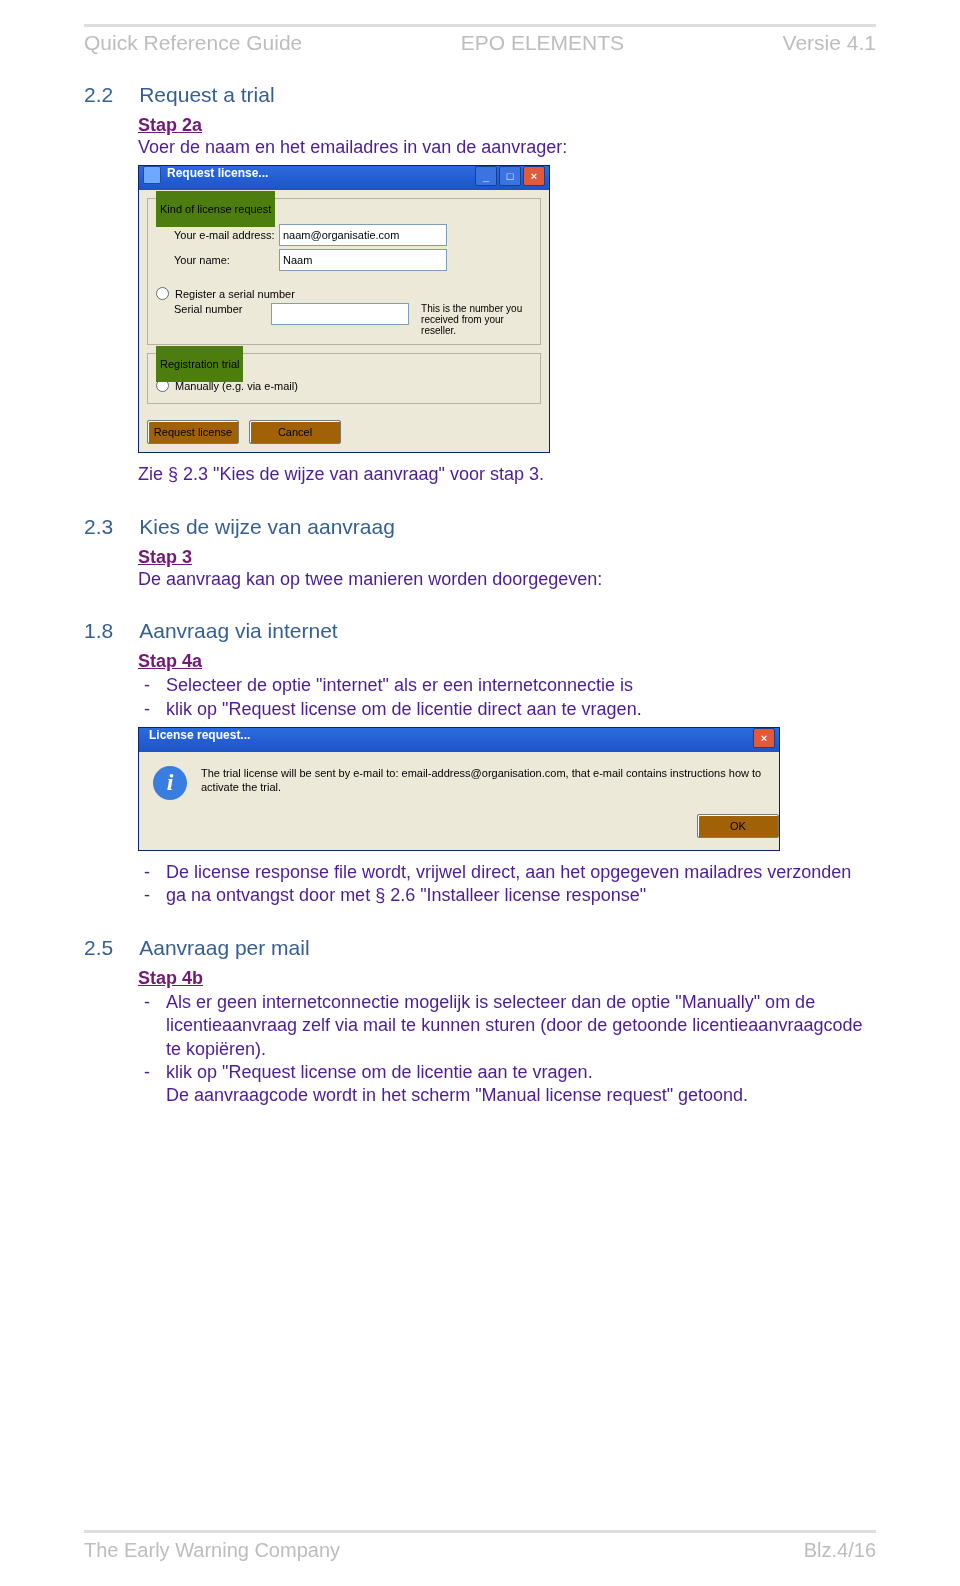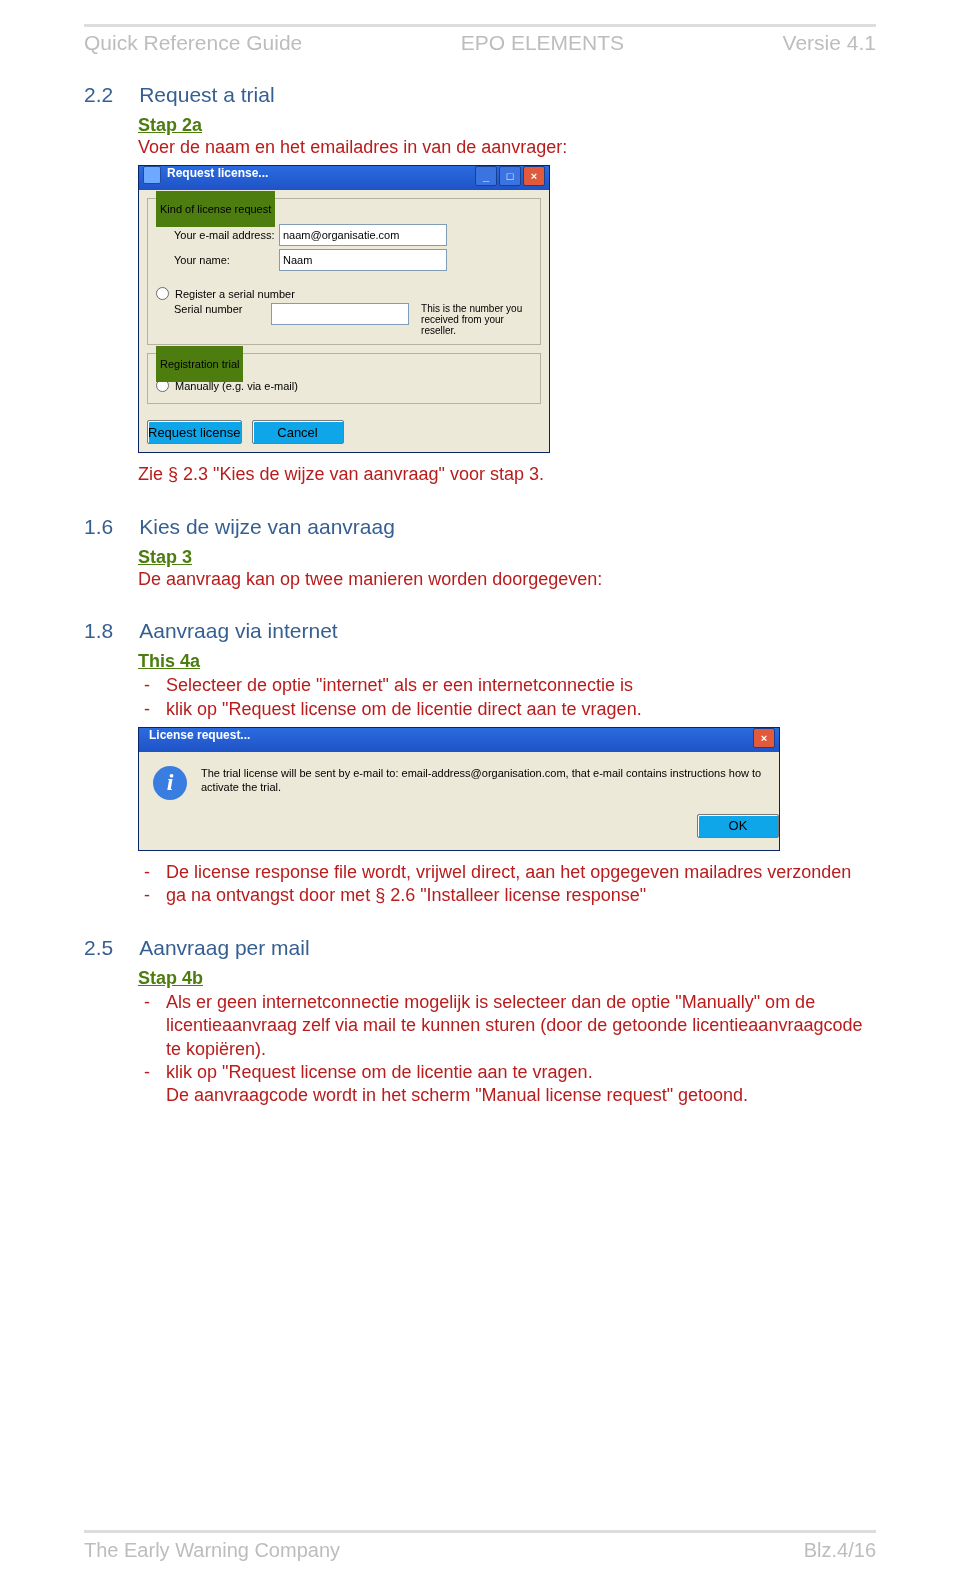--- a/index.html
+++ b/index.html
@@ -1,21 +1,21 @@
 <!DOCTYPE html>
 <html><head>
 <meta charset="utf-8">
 <style>
   html,body{margin:0;padding:0;background:#fff;font-family:Tahoma,Verdana,sans-serif;color:#222}
   .page{box-sizing:border-box;width:960px;min-height:1586px;margin:0 auto;padding:24px 84px 24px 84px;position:relative}
   .top-rule{border-top:3px solid #ddd;margin-bottom:4px}
   .header-row{display:flex;justify-content:space-between;color:#bdbdbd;font-size:21px;margin-bottom:22px}
   .h2-row{display:flex;gap:26px;color:#365f91;font-size:21px;font-weight:normal;margin-top:28px;margin-bottom:4px}
-  .step-label{color:#4d7c0f;text-decoration:underline;font-weight:bold;font-size:18px}
-  .body-text{font-size:18px;line-height:1.3;color:#b91c1c}
+  .step-label{color:#701a75;text-decoration:underline;font-weight:bold;font-size:18px}
+  .body-text{font-size:18px;line-height:1.3;color:#4c1d95}
   .indent{margin-left:54px}
   .section{margin-top:8px}
   .ol{margin:4px 0 4px 0;padding:0;list-style:none}
   .ul{margin:2px 0;padding:0;list-style:none}
   .ul li{position:relative;padding-left:28px;margin-left:54px}
   .ul li::before{content:"-";position:absolute;left:6px}
   
   .shot{margin-top:6px;margin-left:54px}
   .xp-window{width:410px;border:1px solid #0a246a;background:#ece9d8;font-family:Tahoma,sans-serif;font-size:11px;color:#000}
   .xp-titlebar{height:24px;background:linear-gradient(#2b6bdf,#1f53c6);display:flex;align-items:flex-start;padding:0 4px;color:#fff;font-weight:bold}
@@ -28,21 +28,21 @@
   .legend{position:absolute;top:-8px;left:8px;background:#4d7c0f;padding:12px 4px;font-size:11px}
   .radio-row{display:flex;align-items:center;gap:6px;margin:3px 0}
   .radio{width:11px;height:11px;border:1px solid #6b6b6b;border-radius:50%;background:#fff;display:flex;align-items:center;justify-content:center}
   .radio.checked::after{content:"";width:5px;height:5px;background:#3b73e0;border-radius:50%}
   .form-row{display:flex;align-items:center;margin:3px 0}
   .form-lbl{width:105px}
   .form-input{flex:0 0 160px;height:18px;background:#fff;border:1px solid #7f9db9;padding:1px 3px;font-size:11px;display:flex;align-items:center}
   .sn-row{display:flex;align-items:flex-start}
   .sn-note{margin-left:12px;width:120px;font-size:10px;line-height:1.1}
   .btn-row{display:flex;gap:10px;padding:8px}
-  .xp-btn{min-width:90px;height:22px;background:#0ea5e9;border:1px solid #7a7a7a;border-radius:2px;font-size:13px;display:flex;align-items:center;justify-content:center;box-shadow:inset 1px 1px 0 #fff}
+  .xp-btn{min-width:90px;height:22px;background:#a16207;border:1px solid #7a7a7a;border-radius:2px;font-size:11px;display:flex;align-items:center;justify-content:center;box-shadow:inset 1px 1px 0 #fff}
   
   .msgbox{width:640px;border:1px solid #0a246a;background:#ece9d8;font-family:Tahoma,sans-serif;font-size:11px;color:#000;margin-left:54px;margin-top:6px}
   .msgbox .body{display:flex;padding:14px 14px 6px 14px}
   .info-icon{width:34px;height:34px;border-radius:50%;background:#3a7de0;display:flex;align-items:center;justify-content:center;color:#fff;font-family:Georgia,serif;font-size:24px;font-style:italic;font-weight:bold;margin-right:14px;flex-shrink:0}
   .msg-text{line-height:1.3}
   .msg-btn-row{display:flex;justify-content:flex-end;padding:8px 0 12px 0}
   .hr-bottom{border-top:3px solid #ddd;margin-top:30px}
   .footer-row{display:flex;justify-content:space-between;color:#bdbdbd;font-size:20px;margin-top:6px}
 </style>
 </head>
@@ -127,34 +127,34 @@
         <div class="xp-btn">
             <span>Cancel</span>
           </div>
       </div>
     </div>
   </div>
 
   <div class="indent body-text" style="margin-top:10px">Zie § 2.3 "Kies de wijze van aanvraag" voor stap 3.</div>
 
   <div class="h2-row">
-    <span>1.6</span>
+    <span>2.3</span>
     <span>Kies de wijze van aanvraag</span>
   </div>
   <div class="indent section">
     <div class="step-label">Stap 3</div>
     <div class="body-text">De aanvraag kan op twee manieren worden doorgegeven:</div>
   </div>
 
   <div class="h2-row">
     <span>1.8</span>
     <span>Aanvraag via internet</span>
   </div>
   <div class="section">
-    <div class="indent step-label">This 4a</div>
+    <div class="indent step-label">Stap 4a</div>
     <ul class="ul body-text">
       <li>Selecteer de optie "internet" als er een internetconnectie is</li>
       <li>klik op "Request license om de licentie direct aan te vragen.</li>
     </ul>
   </div>
 
   <div class="msgbox">
     <div class="xp-titlebar">
       <div class="xp-title-text" style="padding-left:6px">License request...</div>
       <div class="xp-tb-btns">

